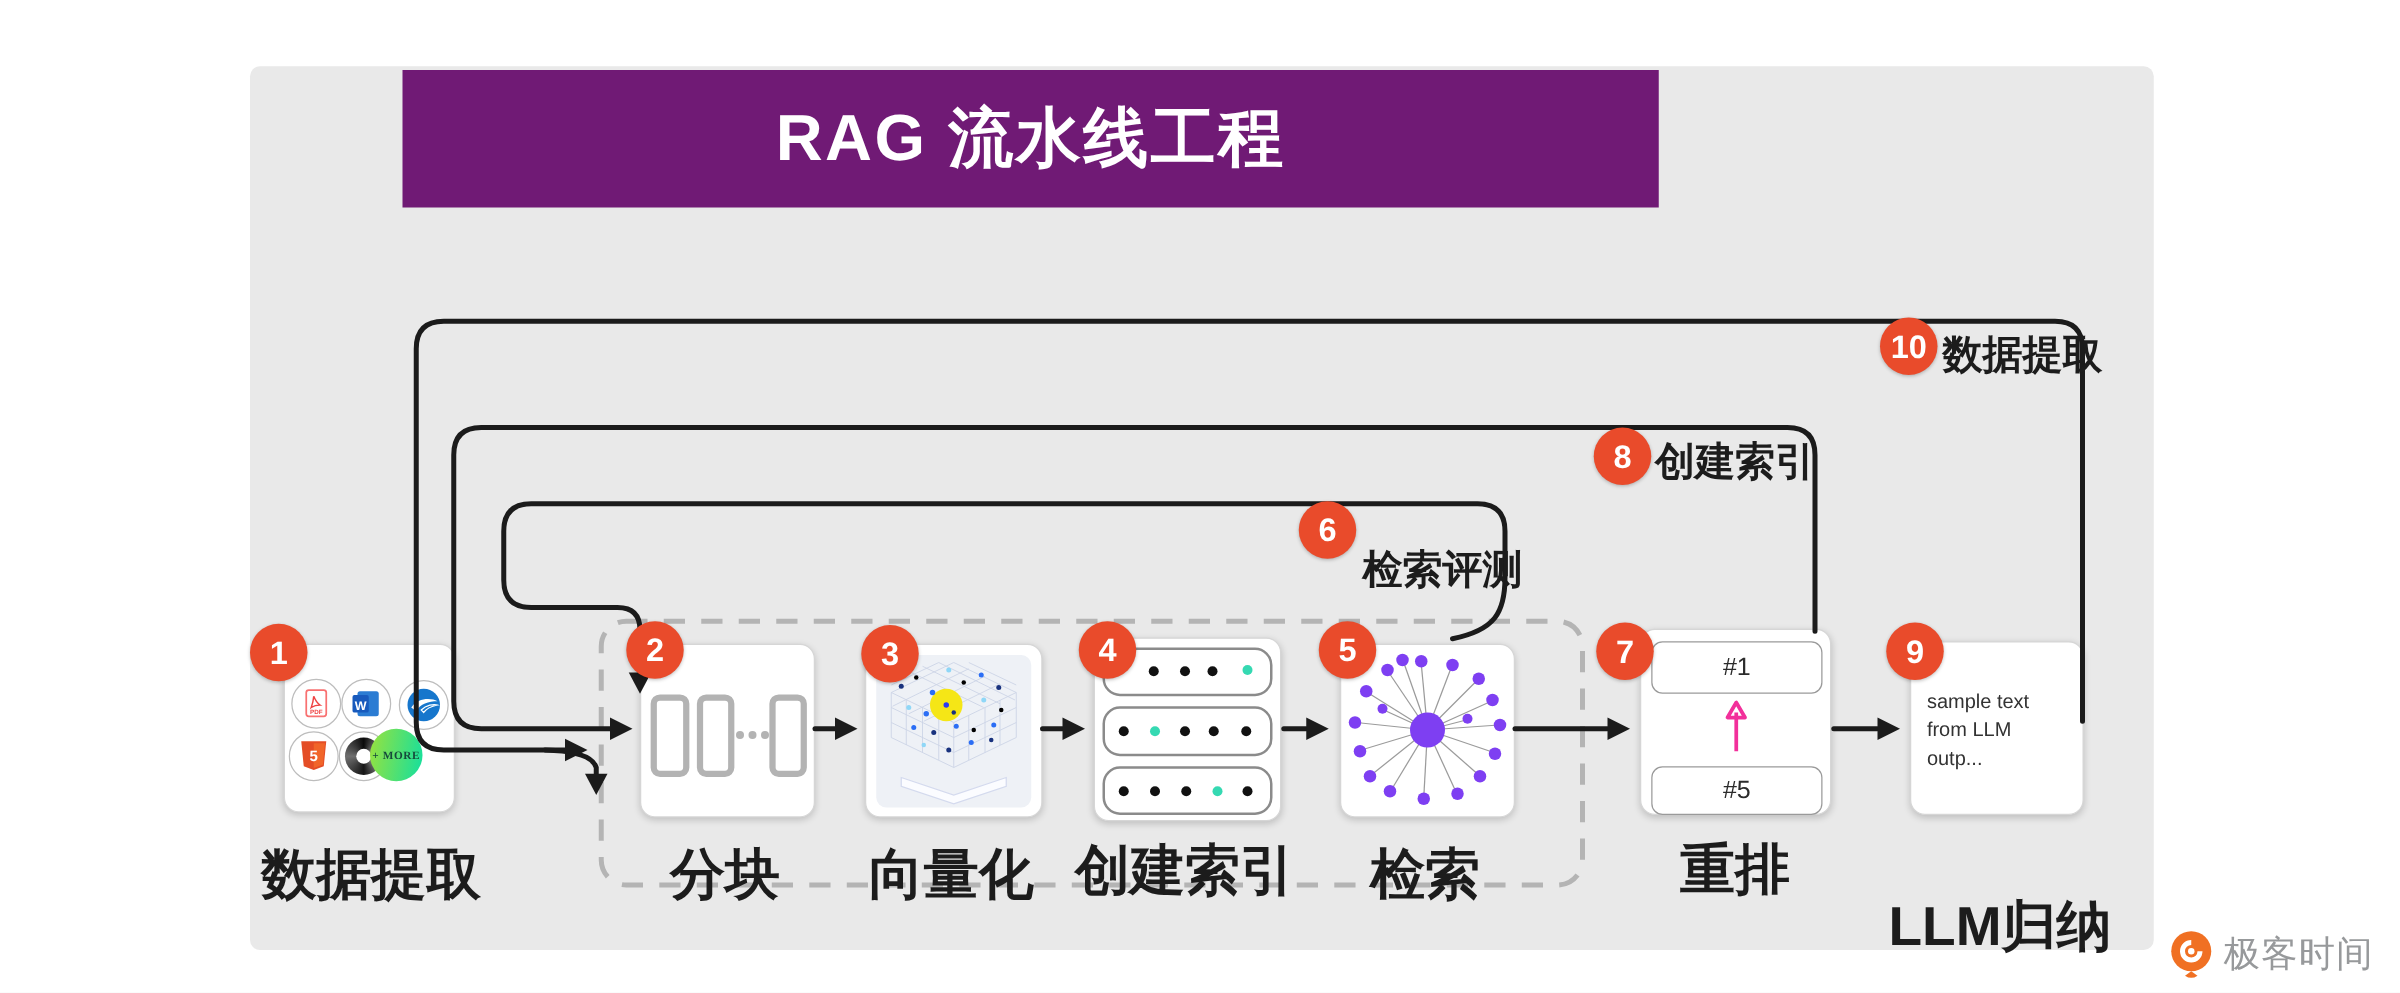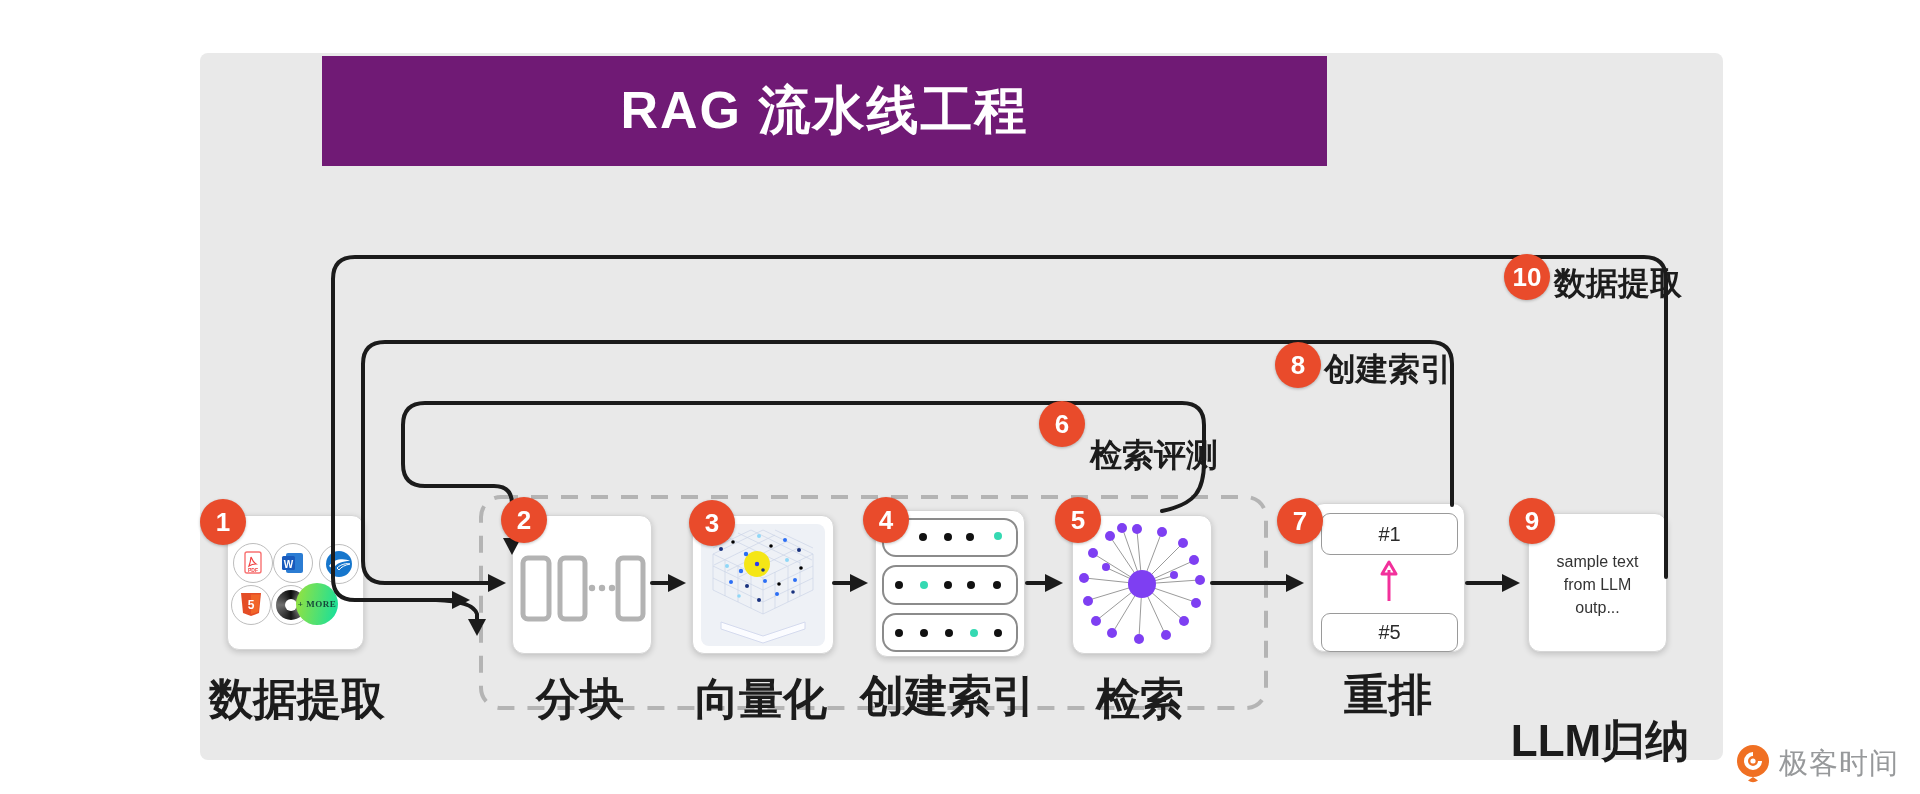--- a/index.html
+++ b/index.html
@@ -19,21 +19,21 @@
                display:flex;align-items:center;justify-content:center;overflow:hidden;}
   .more-circle{position:absolute;width:42px;height:42px;border-radius:50%;
                background:linear-gradient(100deg,#9ae23c,#12dfa0);display:flex;align-items:center;justify-content:center;
                font-size:9px;font-weight:bold;color:#16493b;letter-spacing:.5px;}
   .swirl{width:30px;height:30px;border-radius:50%;background:conic-gradient(#0a0a0a,#b9b9b9,#161616,#6f6f6f,#0a0a0a);
          display:flex;align-items:center;justify-content:center;}
   .swirl-hole{width:12px;height:12px;border-radius:50%;background:#fff;}
   .vec-bg{position:absolute;left:8px;top:8px;width:124px;height:122px;background:#eef1f6;border-radius:8px;}
   .rank-box{position:absolute;left:8px;width:135px;border:1.5px solid #9a9a9a;border-radius:9px;background:#fff;
             display:flex;align-items:center;justify-content:center;font-size:20px;color:#2b2b2b;}
-  .llm-text{position:absolute;left:50%;top:36px;transform:translateX(-50%);width:112px;text-align:center;
+  .llm-text{position:absolute;left:50%;top:36px;transform:translateX(-50%);width:112px;text-align:left;
             font-size:16px;line-height:1.45;color:#333;}
   .logo{position:absolute;left:1735px;top:744px;display:flex;align-items:center;gap:8px;z-index:8;}
   .logo-text{font-size:29px;color:#97999b;font-weight:500;letter-spacing:1px;font-family:Liberation Mono, monospace;}
 </style>
 </head>
 <body>
 
 <div id="canvas">
 
   <div class="panel"></div>

